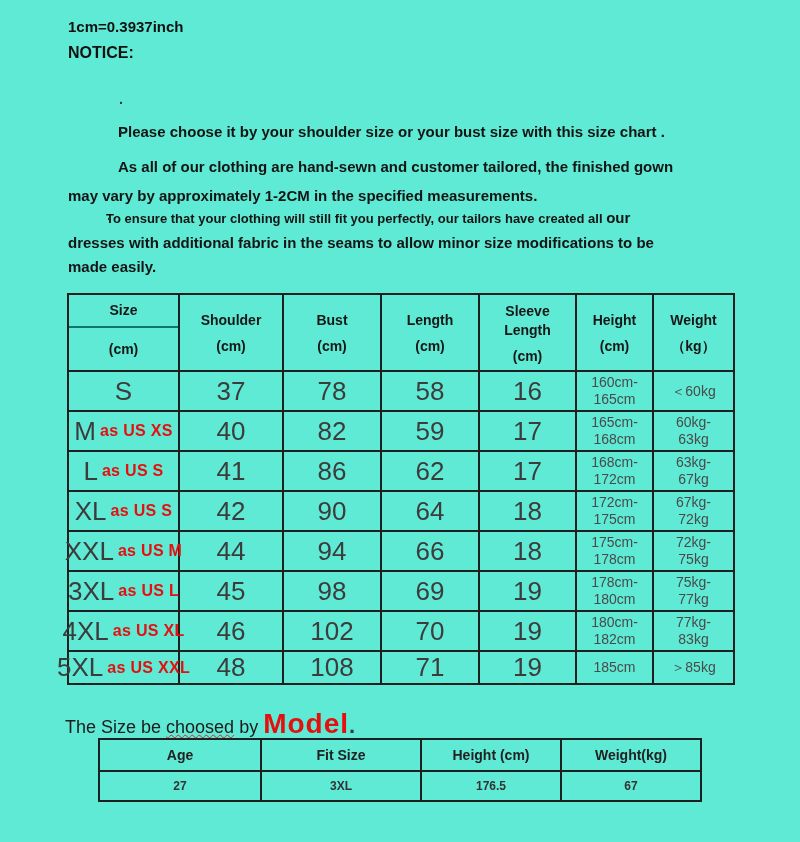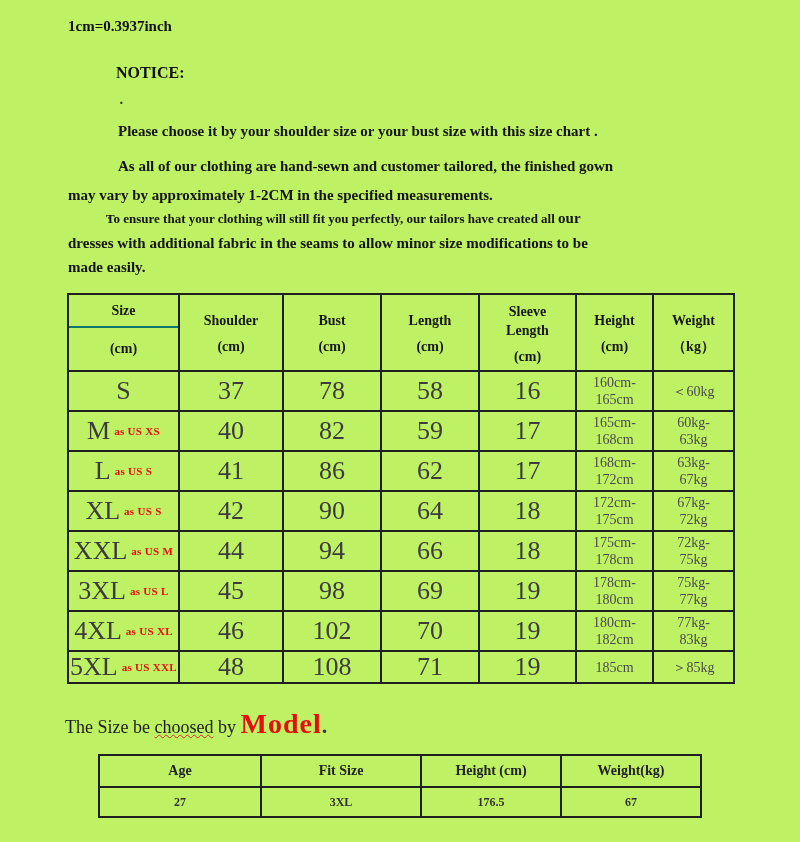--- a/index.html
+++ b/index.html
@@ -1,22 +1,22 @@
 <!DOCTYPE html>
 <html><head>
 <meta charset="utf-8">
 <style>
   html,body{margin:0;padding:0;background:#ffffff;}
   .page{
-    position:relative;width:800px;height:842px;background:#bef264;
-    font-family:Liberation Serif, serif;color:#111;overflow:hidden;
+    position:relative;width:800px;height:842px;background:#5eead4;
+    font-family:Liberation Sans, sans-serif;color:#111;overflow:hidden;
   }
   
   .conv{position:absolute;left:68px;top:18px;font-size:15px;font-weight:bold;}
-  .notice-title{position:absolute;left:68px;top:64px;font-size:16px;font-weight:bold;margin-left:48px;}
+  .notice-title{position:absolute;left:68px;top:44px;font-size:16px;font-weight:bold;}
   .bullet{position:absolute;left:68px;width:676px;font-weight:bold;font-size:15px;color:#141414;white-space:pre-line;}
   .bullet .dot{position:absolute;left:1px;top:1px;font-size:14px;color:#333;}
   .b1{top:79px;text-indent:50px;line-height:17px;}
   .b2{top:108px;text-indent:50px;line-height:17px;}
   .b3{top:137px;text-indent:50px;line-height:29px;}
   .b4{top:191px;text-indent:38px;line-height:24px;}
   .b4 .small-txt{font-size:13px;}
   
   table{border-collapse:collapse;table-layout:fixed;}
   .size-table{position:absolute;left:67px;top:293px;width:666px;}
@@ -28,30 +28,30 @@
   .size-th{padding:0;}
   .size-top{height:31px;line-height:31px;border-bottom:2px solid #0f766e;}
   .size-bot{height:42px;line-height:42px;}
   .hlabel{line-height:19px;white-space:pre-line;}
   .hunit{margin-top:9px;line-height:15px;}
   td.num{font-size:26px;font-weight:400;color:#3c3c3c;margin-left:21px;}
   td.range{font-size:14px;font-weight:400;color:#4a4a4a;line-height:17px;white-space:pre-line;}
   td.size-cell{overflow:visible;}
   .size-cell-inner{display:flex;align-items:center;justify-content:center;white-space:nowrap;}
   .size-label{font-size:26px;font-weight:400;color:#3c3c3c;}
-  .us-note{font-size:11px;font-weight:bold;color:#e60f0f;margin-left:4px;letter-spacing:0.3px;}
+  .us-note{font-size:16px;font-weight:bold;color:#e60f0f;margin-left:4px;letter-spacing:0.3px;}
   
   .model-line{position:absolute;left:65px;top:708px;white-space:nowrap;}
   .ml-text{font-size:18px;font-weight:400;color:#1c1c1c;}
   .ml-word{font-size:18px;font-weight:400;color:#1c1c1c;
     text-decoration:underline;text-decoration-style:wavy;text-decoration-color:#c9302c;text-decoration-thickness:1px;}
   .ml-model{font-size:28px;font-weight:bold;color:#e60f0f;letter-spacing:1px;}
   .ml-period{font-size:22px;font-weight:bold;color:#3a3a3a;}
   
-  .model-table{position:absolute;left:98px;top:754px;width:602px;}
+  .model-table{position:absolute;left:98px;top:738px;width:602px;}
   .model-table th,.model-table td{border:2px solid #1f1f1f;text-align:center;vertical-align:middle;padding:0;}
   .model-table thead tr{height:32px;}
   .model-table tbody tr{height:30px;}
   .model-table th{font-size:14px;font-weight:bold;color:#222;}
   .model-table td{font-size:12px;font-weight:bold;color:#333;}
 </style>
 </head>
 <body>
 
 <div class="page">

